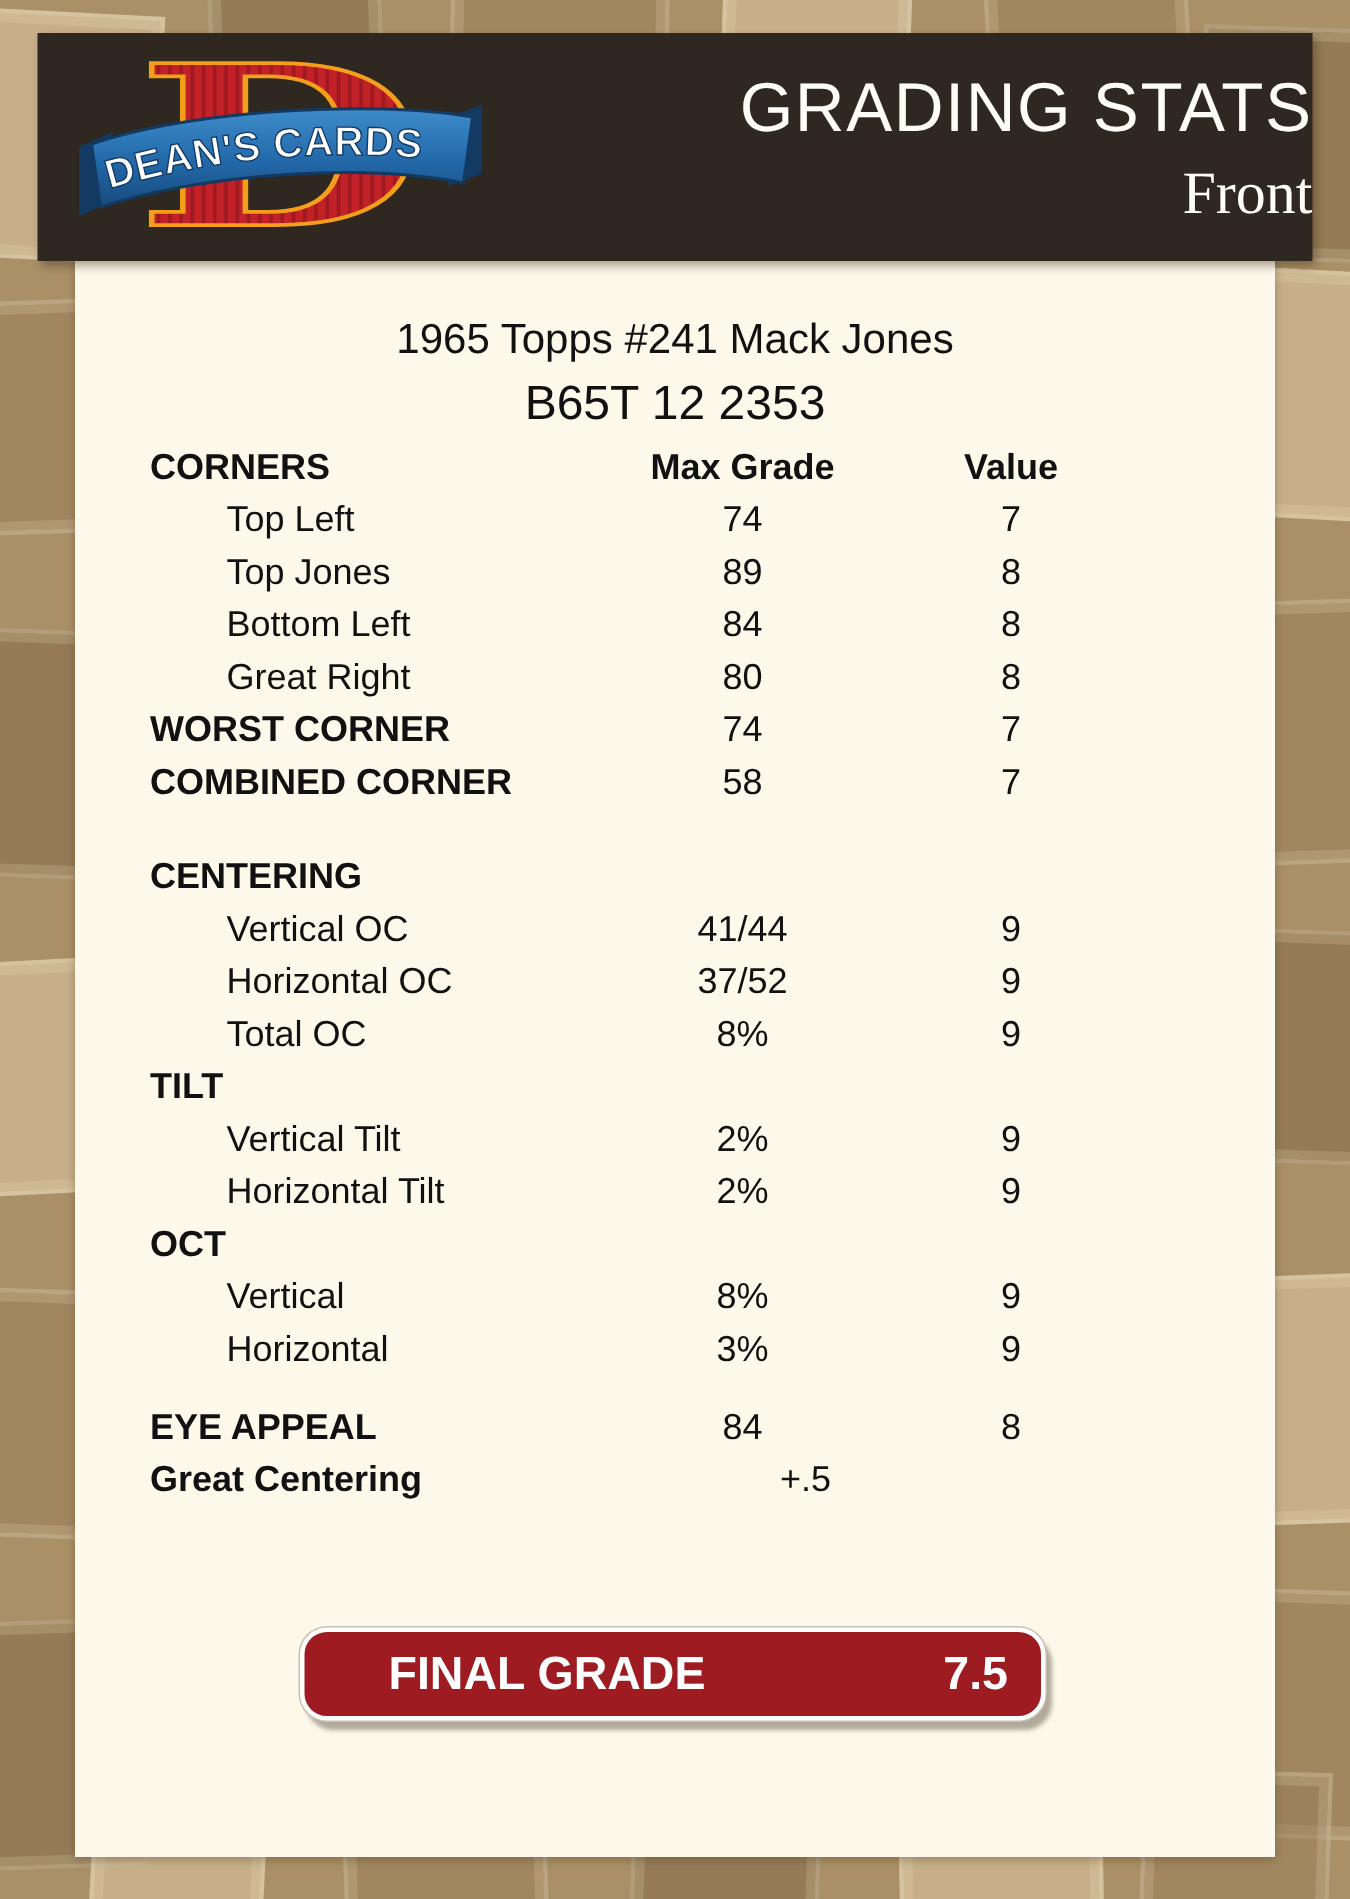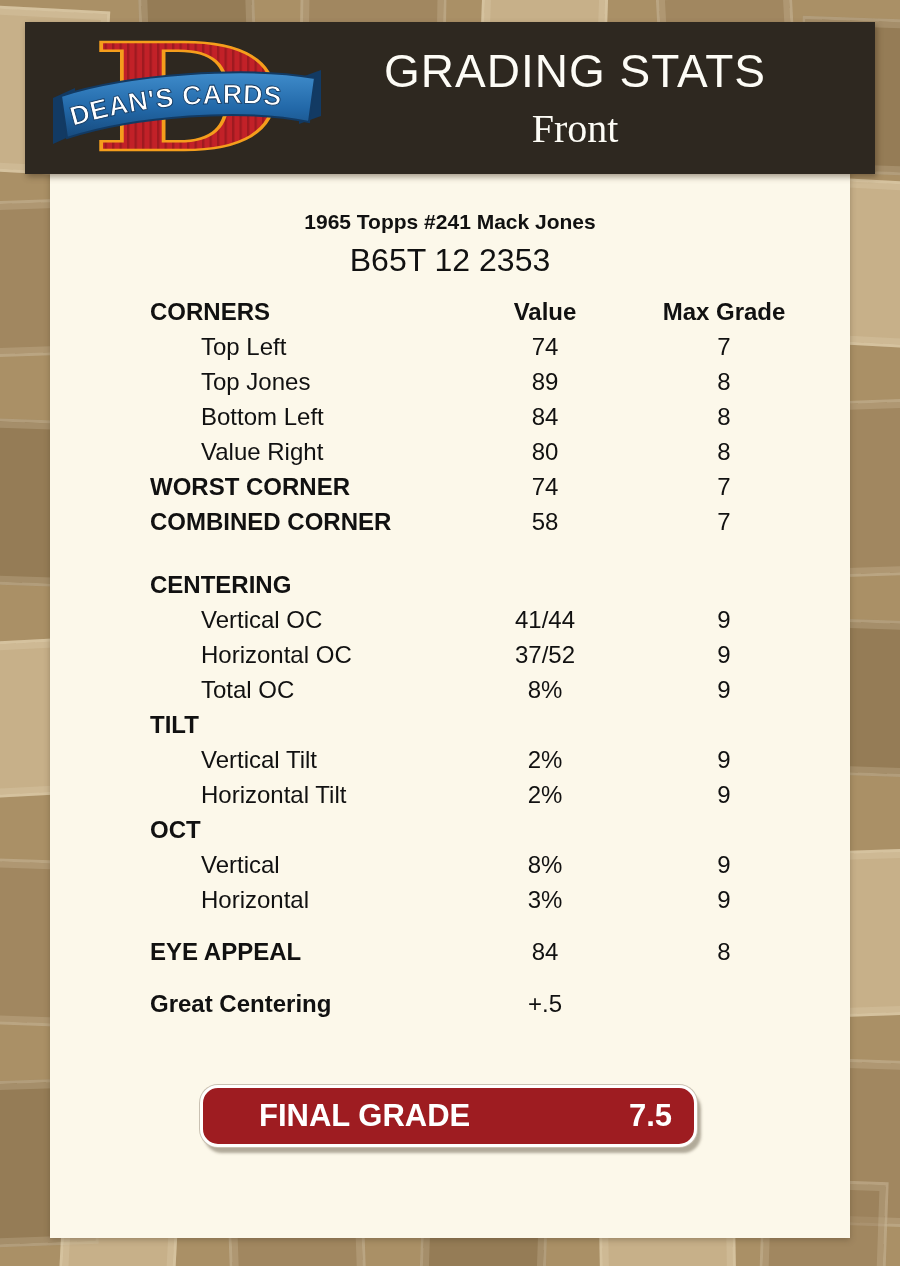--- a/index.html
+++ b/index.html
@@ -21,34 +21,34 @@
     position:absolute;left:50px;top:30px;width:800px;height:1208px;
     background:#fcf8ea;box-shadow:0 2px 6px rgba(70,55,35,.35);
   }
 
   
   .header-bar{
     position:absolute;left:25px;top:22px;width:850px;height:152px;
     background:#2e2820;box-shadow:2px 3px 6px rgba(60,45,25,.45);
   }
   .logo{position:absolute;left:22px;top:6px;width:280px;height:140px;}
-  .header-text{position:absolute;left:250px;right:0;top:24px;text-align:center;color:#fdfcf6;}
+  .header-text{position:absolute;left:250px;right:0;top:24px;text-align:right;color:#fdfcf6;}
   .header-title{font-size:46px;letter-spacing:1px;line-height:1.1;}
   .header-subtitle{font-size:40px;margin-top:8px;font-family:Liberation Serif, serif;}
 
   
   .card-title-block{position:absolute;left:0;top:180px;width:100%;text-align:center;color:#111;}
-  .card-title{font-size:21px;font-weight:700;}
+  .card-title{font-size:28px;font-weight:400;}
   .card-serial{font-size:32px;margin-top:8px;}
 
   
   .gtable{position:absolute;left:0;top:264px;width:100%;}
   .trow{
     display:grid;grid-template-columns:300px 190px 168px;
-    height:35px;align-items:center;padding-left:100px;
+    height:35px;align-items:center;padding-left:50px;
     font-size:24px;color:#111;
   }
   .trow .cell{white-space:nowrap;}
   .trow .cell-value,.trow .cell-max{text-align:center;}
   .trow.header .cell-label,.trow.header .cell-value,.trow.header .cell-max{font-weight:700;}
   .trow.section .cell-label{font-weight:700;}
   .trow.item .cell-label{padding-left:51px;}
   .trow.size .cell-value{transform:translateX(-52px);}
 
   
@@ -91,40 +91,40 @@
 <div class="panel">
 
   <div class="card-title-block">
     <div class="card-title">1965 Topps #241 Mack Jones</div>
     <div class="card-serial">B65T 12 2353</div>
   </div>
 
   <div class="gtable">
       <div class="trow header">
         <div class="cell cell-label">CORNERS</div>
+        <div class="cell cell-max">Max Grade</div>
         <div class="cell cell-value">Value</div>
-        <div class="cell cell-max">Max Grade</div>
       </div>
       <div class="trow item">
         <div class="cell cell-label">Top Left</div>
         <div class="cell cell-value">74</div>
         <div class="cell cell-max">7</div>
       </div>
       <div class="trow item">
         <div class="cell cell-label">Top Jones</div>
         <div class="cell cell-value">89</div>
         <div class="cell cell-max">8</div>
       </div>
       <div class="trow item">
         <div class="cell cell-label">Bottom Left</div>
         <div class="cell cell-value">84</div>
         <div class="cell cell-max">8</div>
       </div>
       <div class="trow item">
-        <div class="cell cell-label">Value Right</div>
+        <div class="cell cell-label">Great Right</div>
         <div class="cell cell-value">80</div>
         <div class="cell cell-max">8</div>
       </div>
       <div class="trow section">
         <div class="cell cell-label">WORST CORNER</div>
         <div class="cell cell-value">74</div>
         <div class="cell cell-max">7</div>
       </div>
       <div class="trow section">
         <div class="cell cell-label">COMBINED CORNER</div>
@@ -179,21 +179,21 @@
       <div class="trow item">
         <div class="cell cell-label">Horizontal</div>
         <div class="cell cell-value">3%</div>
         <div class="cell cell-max">9</div>
       </div>
       <div class="trow section" style="margin-top: 17px;">
         <div class="cell cell-label">EYE APPEAL</div>
         <div class="cell cell-value">84</div>
         <div class="cell cell-max">8</div>
       </div>
-      <div class="trow section" style="margin-top: 17px;">
+      <div class="trow section" style=" gap: 42px;">
         <div class="cell cell-label">Great Centering</div>
         <div class="cell cell-value">+.5</div>
         <div class="cell cell-max"></div>
       </div>
     </div>
 
   <div class="final-grade">
     <span>FINAL GRADE</span>
     <span>7.5</span>
   </div>

